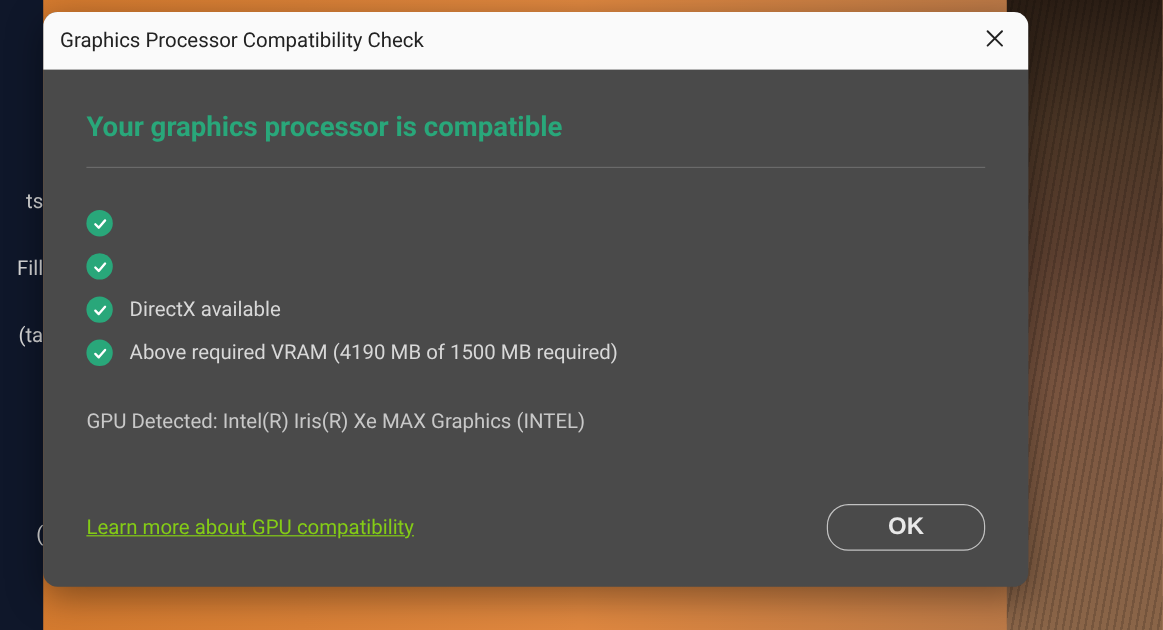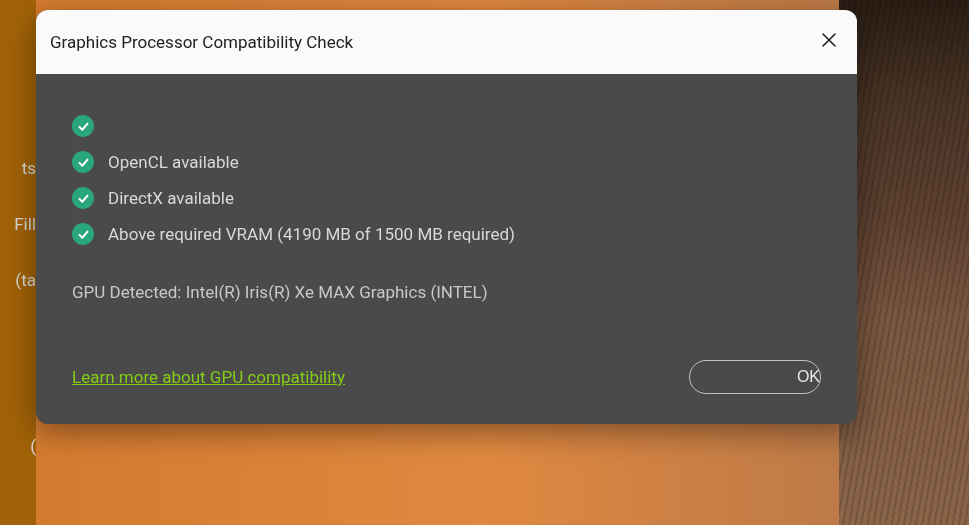--- a/index.html
+++ b/index.html
@@ -9,21 +9,21 @@
       font-family: -apple-system, BlinkMacSystemFont, "Segoe UI", Roboto, Arial, sans-serif;
       background: linear-gradient(90deg, #3a3a3a 0%, #3a3a3a 2%, #d47a2e 2%, #e08840 50%, #b0754a 100%);
       position: relative;
       overflow: hidden;
     }
     
     .bg-left {
       position: absolute;
       left: 0; top: 0; bottom: 0;
       width: 36px;
-      background: #a16207;
+      background: #0f172a;
       color: #d8d8d8;
       font-size: 17px;
       padding-top: 140px;
     }
     .bg-left div { padding: 18px 0 18px 0; text-align: right; white-space: nowrap; direction: rtl; }
     .bg-right {
       position: absolute;
       right: 0; top: 0; bottom: 0;
       width: 130px;
       background: linear-gradient(180deg, #2a1d14 0%, #4a3525 20%, #5d4030 40%, #7a5540 60%, #8a6548 100%);
@@ -39,21 +39,21 @@
       left: 36px;
       top: 10px;
       width: 821px;
       background: #4a4a4a;
       border-radius: 12px;
       box-shadow: 0 8px 30px rgba(0,0,0,0.4);
       overflow: hidden;
     }
     .titlebar {
       background: #fafafa;
-      height: 64px;
+      height: 48px;
       display: flex;
       align-items: center;
       justify-content: space-between;
       padding: 0 14px;
     }
     .titlebar-title {
       font-size: 17px;
       color: #222;
     }
     .close-btn {
@@ -106,26 +106,27 @@
     .learn-link {
       color: #84cc16;
       font-size: 17px;
       text-decoration: underline;
       cursor: pointer;
     }
     .ok-button {
       border: 1.5px solid #c2c2c2;
       background: transparent;
       color: #e8e8e8;
-      font-size: 16px;
+      font-size: 20px;
       padding: 7px 0;
       width: 132px;
       border-radius: 18px;
       cursor: pointer;
-      text-align: right;
+      text-align: center;
+      font-weight: bold;
     }
   </style>
 </head>
 <body>
 
 <div class="bg-left">
   <div>ts</div>
   <div>Fill</div>
   <div>ta)</div>
   <div style="height:110px"></div>
@@ -139,36 +140,36 @@
     <div class="close-btn">
       <span>
         <svg width="16" height="16" viewBox="0 0 16 16">
             <path d="M2 2 L14 14 M14 2 L2 14" stroke="#222" stroke-width="1.6" fill="none" stroke-linecap="round"></path>
           </svg>
       </span>
     </div>
   </div>
 
   <div class="dialog-body">
+    <div class="heading">Your graphics processor is compatible</div>
 
     <ul class="check-list">
       <li class="check-item">
         <span class="check-icon">
           <svg width="13" height="13" viewBox="0 0 16 16">
               <path d="M3 8.5 L6.5 12 L13 4.5" stroke="#fff" stroke-width="2.4" fill="none" stroke-linecap="round" stroke-linejoin="round"></path>
             </svg>
         </span>
       </li>
       <li class="check-item">
         <span class="check-icon">
           <svg width="13" height="13" viewBox="0 0 16 16">
               <path d="M3 8.5 L6.5 12 L13 4.5" stroke="#fff" stroke-width="2.4" fill="none" stroke-linecap="round" stroke-linejoin="round"></path>
             </svg>
         </span>
-        <span>OpenCL available</span>
       </li>
       <li class="check-item">
         <span class="check-icon">
           <svg width="13" height="13" viewBox="0 0 16 16">
               <path d="M3 8.5 L6.5 12 L13 4.5" stroke="#fff" stroke-width="2.4" fill="none" stroke-linecap="round" stroke-linejoin="round"></path>
             </svg>
         </span>
         <span>DirectX available</span>
       </li>
       <li class="check-item">

